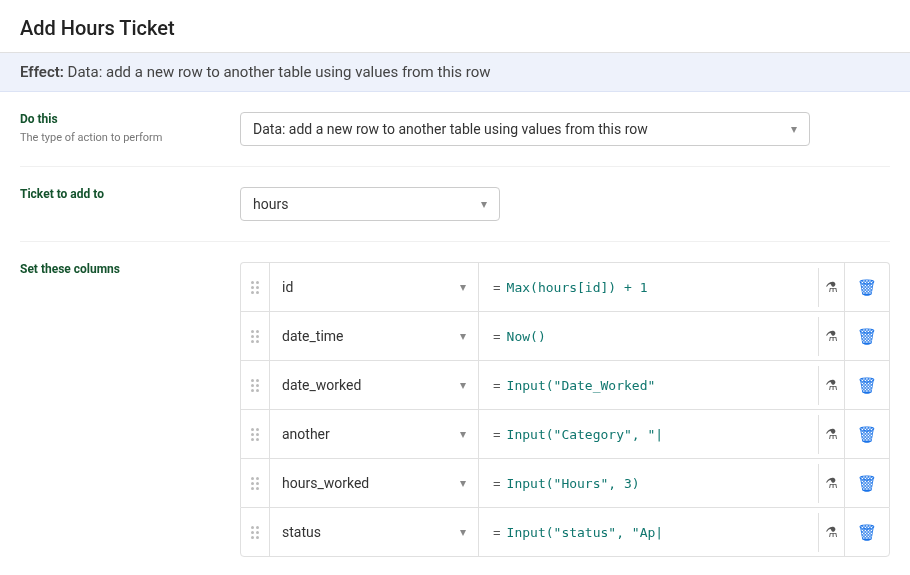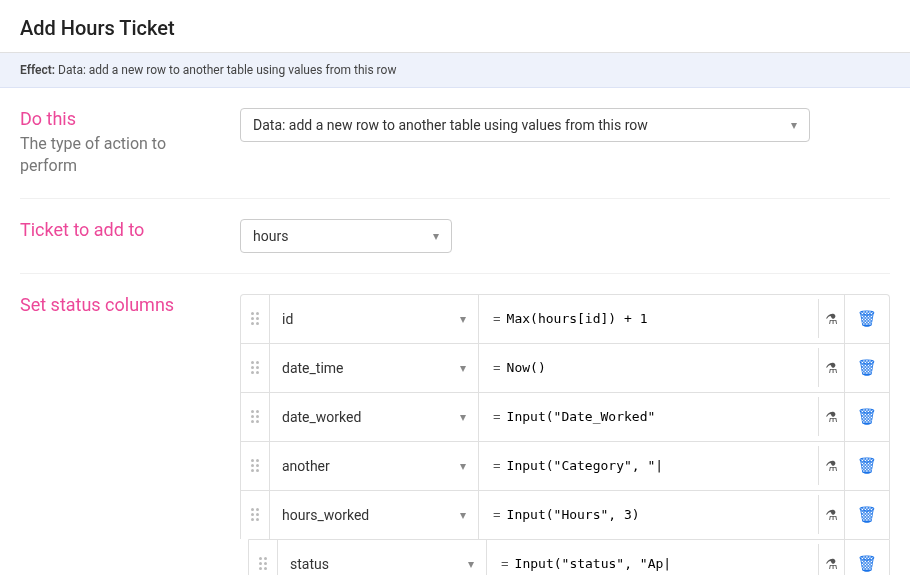--- a/index.html
+++ b/index.html
@@ -17,21 +17,21 @@
     }
     .page-title {
       font-size: 20px;
       font-weight: 500;
       color: #222;
       text-align: center;
     }
     .effect-bar {
       background: #eef2fb;
       padding: 10px 20px;
-      font-size: 12px;
+      font-size: 15px;
       color: #444;
       border-bottom: 1px solid #dce3f5;
     }
     .effect-bar strong {
       font-weight: 600;
     }
     .content {
       padding: 0 20px;
     }
     .section-row {
@@ -39,27 +39,27 @@
       align-items: flex-start;
       padding: 20px 0;
       border-bottom: 1px solid #f0f0f0;
     }
     .section-label {
       width: 220px;
       flex-shrink: 0;
       padding-right: 16px;
     }
     .section-label-title {
-      font-weight: 400;
-      font-size: 18px;
-      color: #ec4899;
+      font-weight: 700;
+      font-size: 12px;
+      color: #14532d;
       margin-bottom: 4px;
     }
     .section-label-desc {
-      font-size: 16px;
+      font-size: 11px;
       color: #777;
       line-height: 1.4;
     }
     .section-control {
       flex: 1;
     }
     .dropdown {
       display: flex;
       align-items: center;
       justify-content: space-between;
@@ -69,21 +69,21 @@
       background: #fff;
       cursor: pointer;
       font-size: 14px;
       color: #333;
     }
     .dropdown-wide {
       width: 100%;
       max-width: 570px;
     }
     .dropdown-medium {
-      width: 212px;
+      width: 260px;
     }
     .dropdown-arrow {
       color: #888;
       font-size: 12px;
       margin-left: 8px;
     }
     .columns-section {
       display: flex;
       align-items: flex-start;
       padding: 20px 0;
@@ -105,21 +105,20 @@
       border: 1px solid #e0e0e0;
       border-bottom: none;
       background: #fff;
     }
     .column-row:first-child {
       border-radius: 4px 4px 0 0;
     }
     .column-row:last-child {
       border-bottom: 1px solid #e0e0e0;
       border-radius: 0 0 4px 4px;
-      margin-left: 8px;
     }
     .drag-handle {
       padding: 0 10px;
       color: #bbb;
       font-size: 14px;
       cursor: grab;
       display: flex;
       align-items: center;
       justify-content: center;
       height: 48px;
@@ -148,21 +147,21 @@
       border-right: 1px solid #e0e0e0;
       display: flex;
       align-items: center;
       gap: 6px;
     }
     .col-expression .eq {
       color: #555;
       font-family: -apple-system, sans-serif;
     }
     .col-expression .expr-text {
-      color: #000000;
+      color: #0f766e;
     }
     .flask-icon {
       color: #555;
       font-size: 14px;
       padding: 0 6px;
       cursor: pointer;
       display: flex;
       align-items: center;
       height: 48px;
       border-right: 1px solid #e0e0e0;
@@ -223,21 +222,21 @@
     <div class="section-control">
       <div class="dropdown dropdown-medium">
         <span>hours</span>
         <span class="dropdown-arrow">▾</span>
       </div>
     </div>
   </div>
 
   <div class="columns-section">
     <div class="columns-label">
-      <div class="section-label-title">Set status columns</div>
+      <div class="section-label-title">Set these columns</div>
     </div>
     <div class="columns-rows" id="columns-rows">
 
     <div class="column-row">
     <div class="drag-handle">
       <div class="dots-grid">
         <div class="dot"></div>
               <div class="dot"></div>
         <div class="dot"></div>
               <div class="dot"></div>

